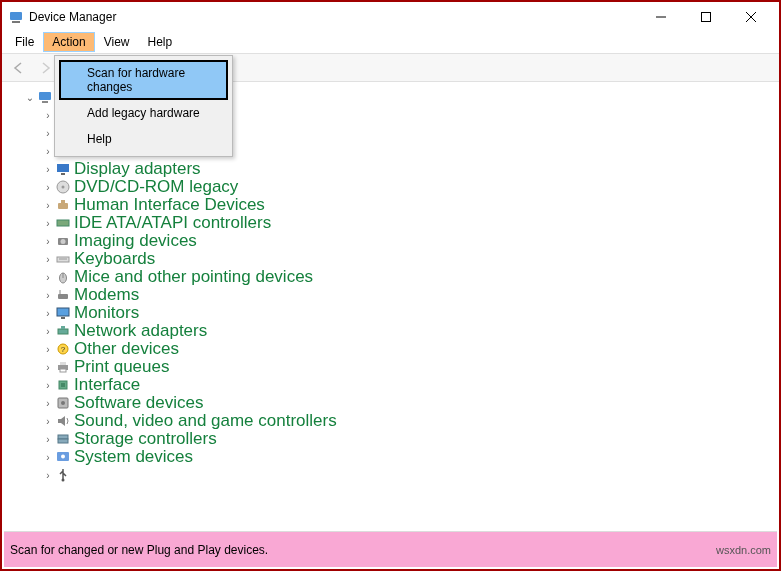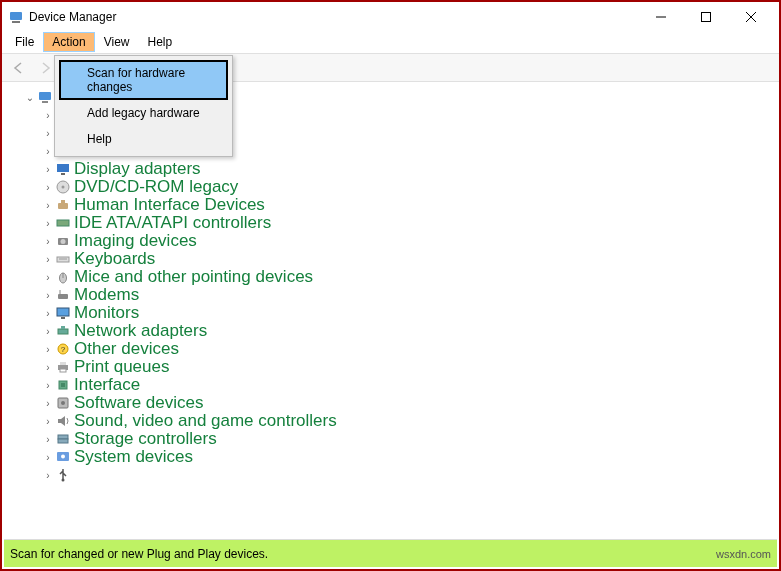--- a/index.html
+++ b/index.html
@@ -126,22 +126,22 @@
     margin: 0 3px 0 1px;
     display: inline-flex;
     align-items: center;
     justify-content: center;
   }
   .node-label { font-size: 17px; color: #15803d; }
   .children { padding-left: 18px; }
   .statusbar {
     position: absolute;
     left: 2px; right: 2px; bottom: 2px;
-    height: 28px;
-    background: #bef264;
+    height: 36px;
+    background: #f9a8d4;
     border-top: 1px solid #dcdcdc;
     display: flex;
     align-items: center;
     padding: 0 6px;
     font-size: 12px;
     color: #000;
   }
   .statusbar .right { margin-left: auto; color: #555; font-size: 11px; }
   
   svg { display: block; }

